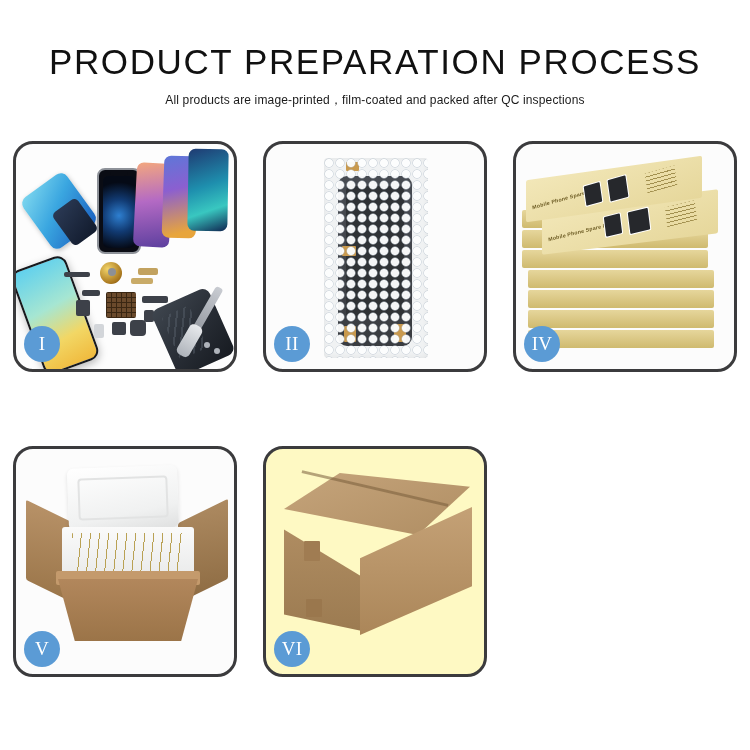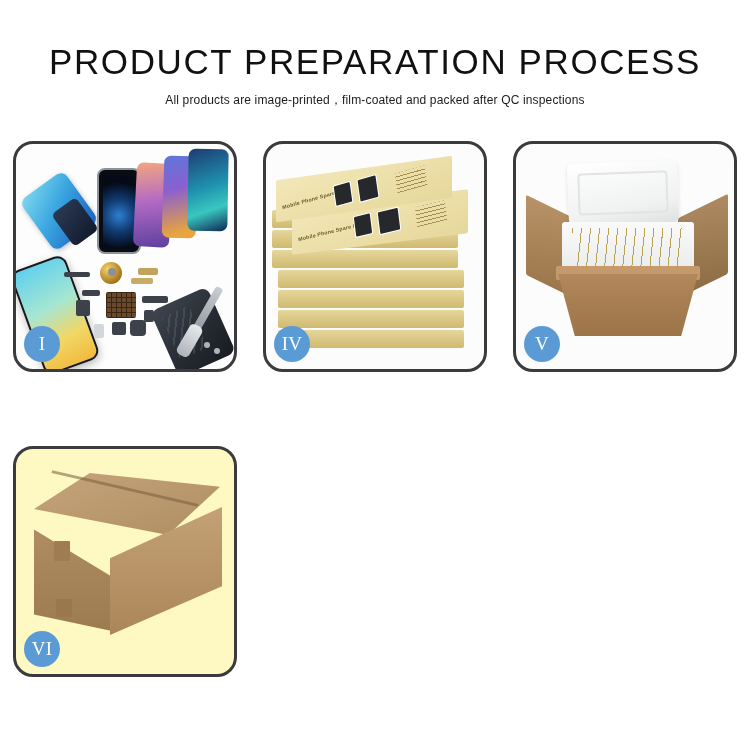--- a/index.html
+++ b/index.html
@@ -352,20 +352,33 @@
         <div class="part" style="left:128px;top:166px;width:10px;height:12px;"></div>
         <div class="part" style="left:92px;top:124px;width:8px;height:8px;border-radius:50%;background:#8d9096;"></div>
         <div class="backplate"></div>
         <div class="driver"></div>
         <div class="part" style="left:188px;top:198px;width:6px;height:6px;border-radius:50%;background:#aeb3ba;"></div>
         <div class="part" style="left:198px;top:204px;width:6px;height:6px;border-radius:50%;background:#aeb3ba;"></div>
       </div>
       <div class="badge">I</div>
     </div>
 
+    <div class="panel p2">
+      <div class="scene">
+        <div class="bw-bag">
+          <div class="bw-inner"></div>
+          <div class="tape" style="left:22px;top:4px;width:13px;height:9px;"></div>
+          <div class="tape" style="left:18px;top:88px;width:14px;height:10px;"></div>
+          <div class="tape" style="left:20px;top:168px;width:12px;height:16px;"></div>
+          <div class="tape" style="left:70px;top:166px;width:12px;height:18px;"></div>
+          <div class="bubbles"></div>
+        </div>
+      </div>
+      <div class="badge">II</div>
+    </div>
 
 
     <div class="panel p4p">
       <div class="scene stack">
 
         <div class="sbox side" style="left:12px;top:186px;width:186px;height:18px;"></div>
         <div class="sbox side" style="left:12px;top:166px;width:186px;height:18px;"></div>
         <div class="sbox side" style="left:12px;top:146px;width:186px;height:18px;"></div>
         <div class="sbox side" style="left:12px;top:126px;width:186px;height:18px;"></div>
         <div class="sbox side" style="left:6px;top:106px;width:186px;height:18px;"></div>

